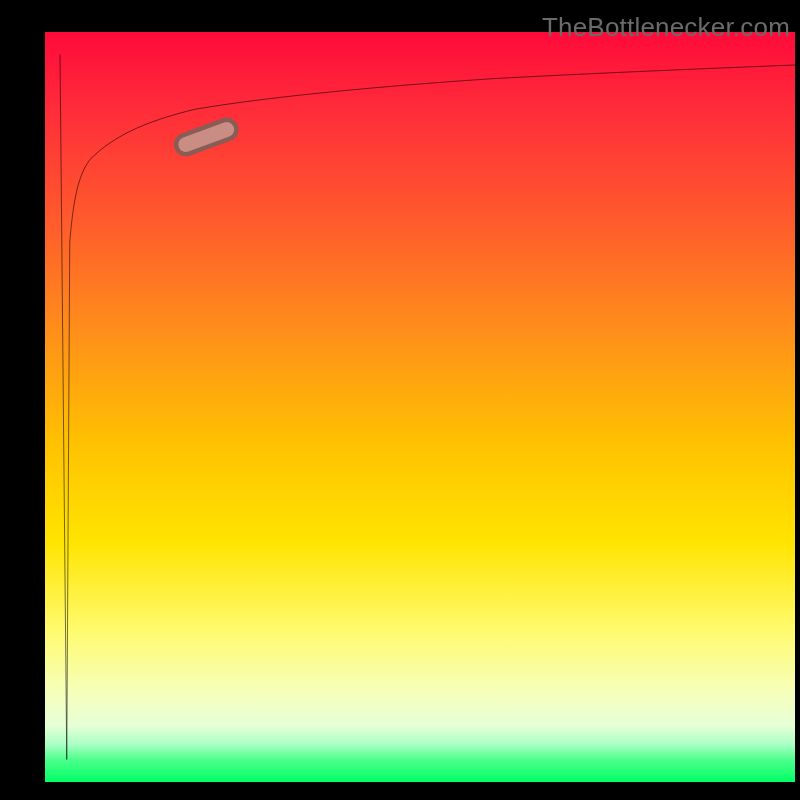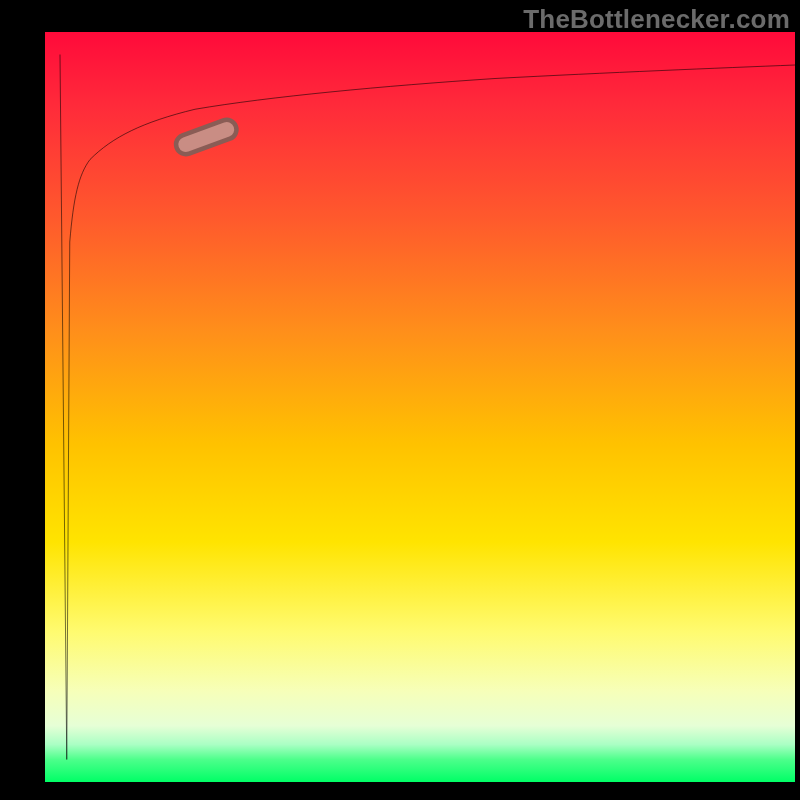--- a/index.html
+++ b/index.html
@@ -12,25 +12,25 @@
     overflow: hidden;
   }
   .frame {
     position: relative;
     width: 800px;
     height: 800px;
     background: #000;
   }
   .watermark {
     position: absolute;
-    top: 4px;
+    top: 12px;
     right: 10px;
     color: #6b6b6b;
     font-size: 26px;
-    font-weight: 700;
+    font-weight: 400;
     letter-spacing: 0.2px;
     z-index: 10;
     user-select: none;
   }
   .plot {
     position: absolute;
     left: 45px;
     top: 32px;
     width: 750px;
     height: 750px;

